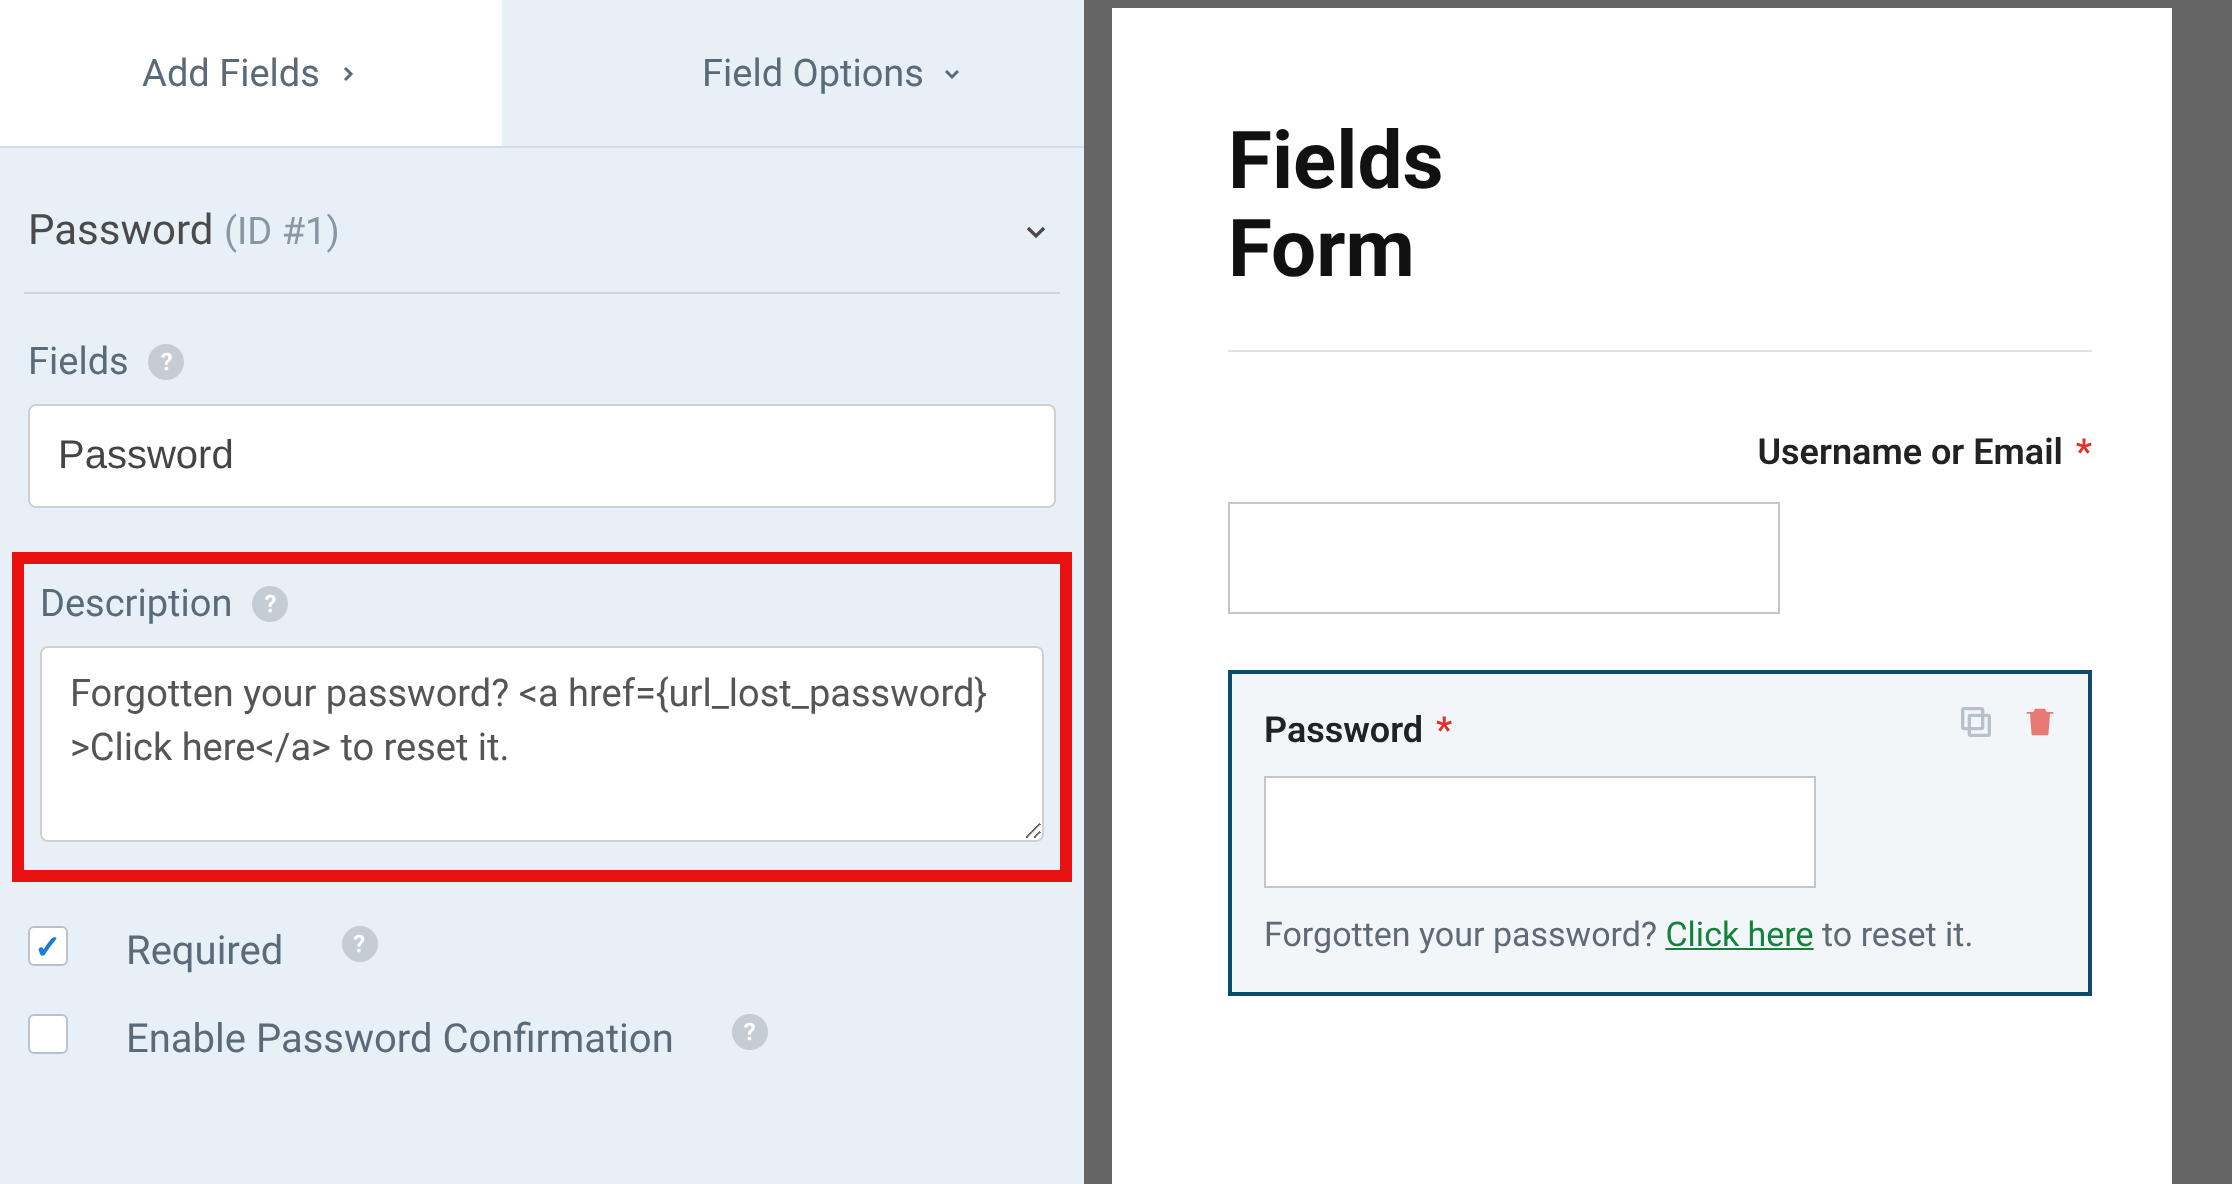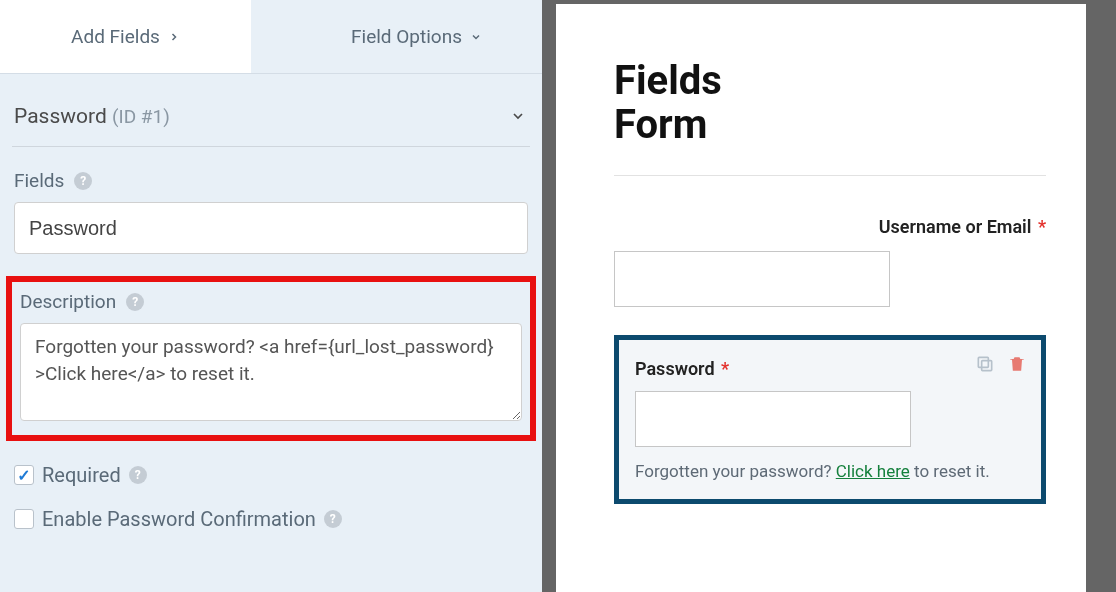--- a/index.html
+++ b/index.html
@@ -100,22 +100,21 @@
     }
     .highlighted {
       border: 6px solid #e81010;
       padding: 8px 8px 10px 8px;
       margin: 0 -6px 22px -6px;
     }
     .highlighted .setting-label { margin-top: 0; }
 
     .checkbox-row {
       display: flex;
-      align-items: center;
-      gap: 8px;
+      gap: 29px;
       font-size: 20px;
       color: #5a6a78;
       margin-bottom: 20px;
       padding: 0 2px;
       margin-top: 14px;
     }
     .cb {
       width: 20px; height: 20px;
       border: 1px solid #b9c2cb;
       border-radius: 3px;
@@ -164,21 +163,21 @@
     .req-star { color: #e3302b; margin-left: 2px; }
     .form-input {
       width: 276px;
       height: 56px;
       border: 1px solid #c6c6c6;
       background: #fff;
     }
 
     .password-selected {
       background: #f3f6f9;
-      border: 5px solid #0c4a6e;
+      border: 2px solid #0c4a6e;
       padding: 18px 16px 18px 16px;
       position: relative;
       margin-bottom: 26px;
     }
     .password-selected .form-label { margin-bottom: 12px; }
     .field-actions {
       position: absolute;
       top: 14px; right: 14px;
       display: flex; gap: 12px;
     }

